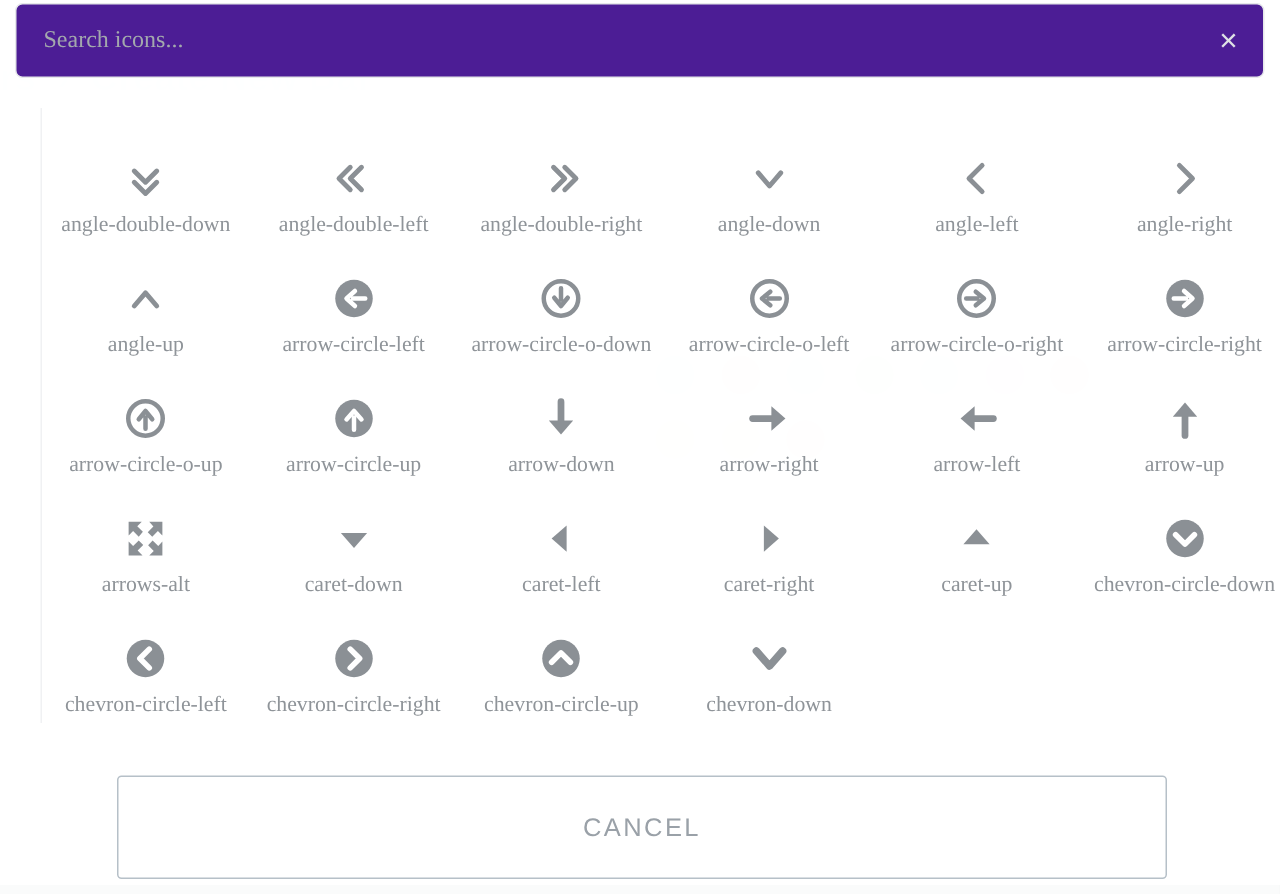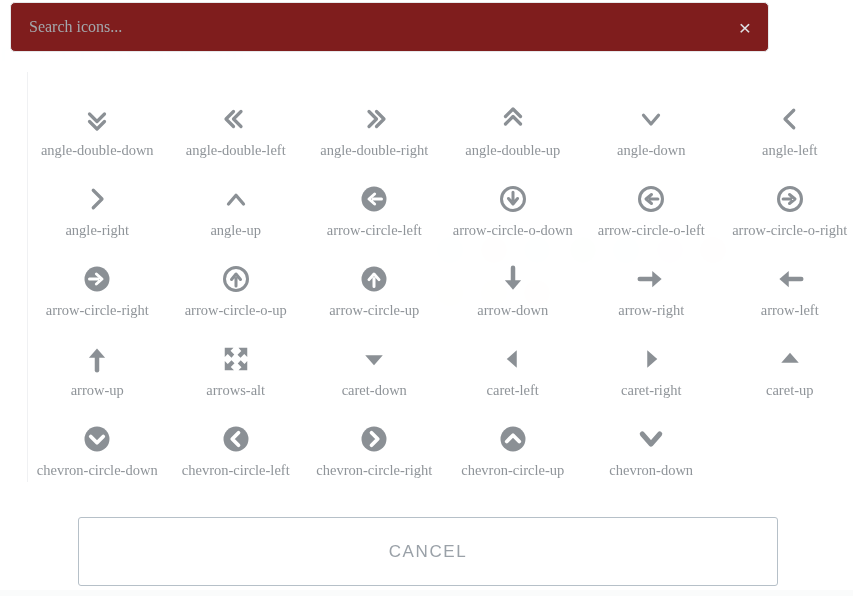--- a/index.html
+++ b/index.html
@@ -106,22 +106,22 @@
   .overlay {
     position: absolute;
     inset: 0;
     background: rgba(255, 255, 255, 0.93);
   }
 
   
   .search-wrap {
     position: absolute;
     left: 10px; top: 2px;
-    width: 759px; height: 50px;
-    background: #7f1d1d;
+    width: 833px; height: 50px;
+    background: #4c1d95;
     border: 1px solid #e6e8ea;
     border-radius: 5px;
     box-sizing: border-box;
     display: flex;
     align-items: flex-start;
   }
   .search-input {
     flex: 1 1 auto;
     height: 100%;
     border: 0;
@@ -305,29 +305,20 @@
             <svg viewBox="0 0 24 24">
               <polyline points="8,6 14,12 8,18" stroke="#8b9095" stroke-width="2.6" fill="none" stroke-linecap="round" stroke-linejoin="round"></polyline>
               <polyline points="14,6 20,12 14,18" stroke="#8b9095" stroke-width="2.6" fill="none" stroke-linecap="round" stroke-linejoin="round"></polyline>
             </svg>
           </div>
           <div class="icon-label">angle-double-right</div>
         </div>
         <div class="icon-cell">
           <div class="icon-glyph">
             <svg viewBox="0 0 24 24">
-              <polyline points="6,16 12,10 18,16" stroke="#8b9095" stroke-width="2.6" fill="none" stroke-linecap="round" stroke-linejoin="round"></polyline>
-              <polyline points="6,10 12,4 18,10" stroke="#8b9095" stroke-width="2.6" fill="none" stroke-linecap="round" stroke-linejoin="round"></polyline>
-            </svg>
-          </div>
-          <div class="icon-label">angle-double-up</div>
-        </div>
-        <div class="icon-cell">
-          <div class="icon-glyph">
-            <svg viewBox="0 0 24 24">
               <polyline points="6,9 12,16 18,9" stroke="#8b9095" stroke-width="2.6" fill="none" stroke-linecap="round" stroke-linejoin="round"></polyline>
             </svg>
           </div>
           <div class="icon-label">angle-down</div>
         </div>
         <div class="icon-cell">
           <div class="icon-glyph">
             <svg viewBox="0 0 24 24">
               <polyline points="15,5 8,12 15,19" stroke="#8b9095" stroke-width="2.6" fill="none" stroke-linecap="round" stroke-linejoin="round"></polyline>
             </svg>

